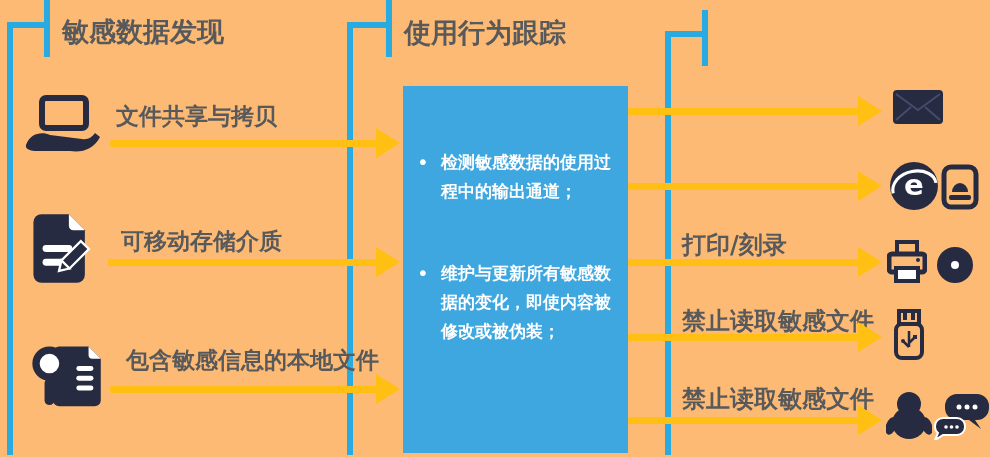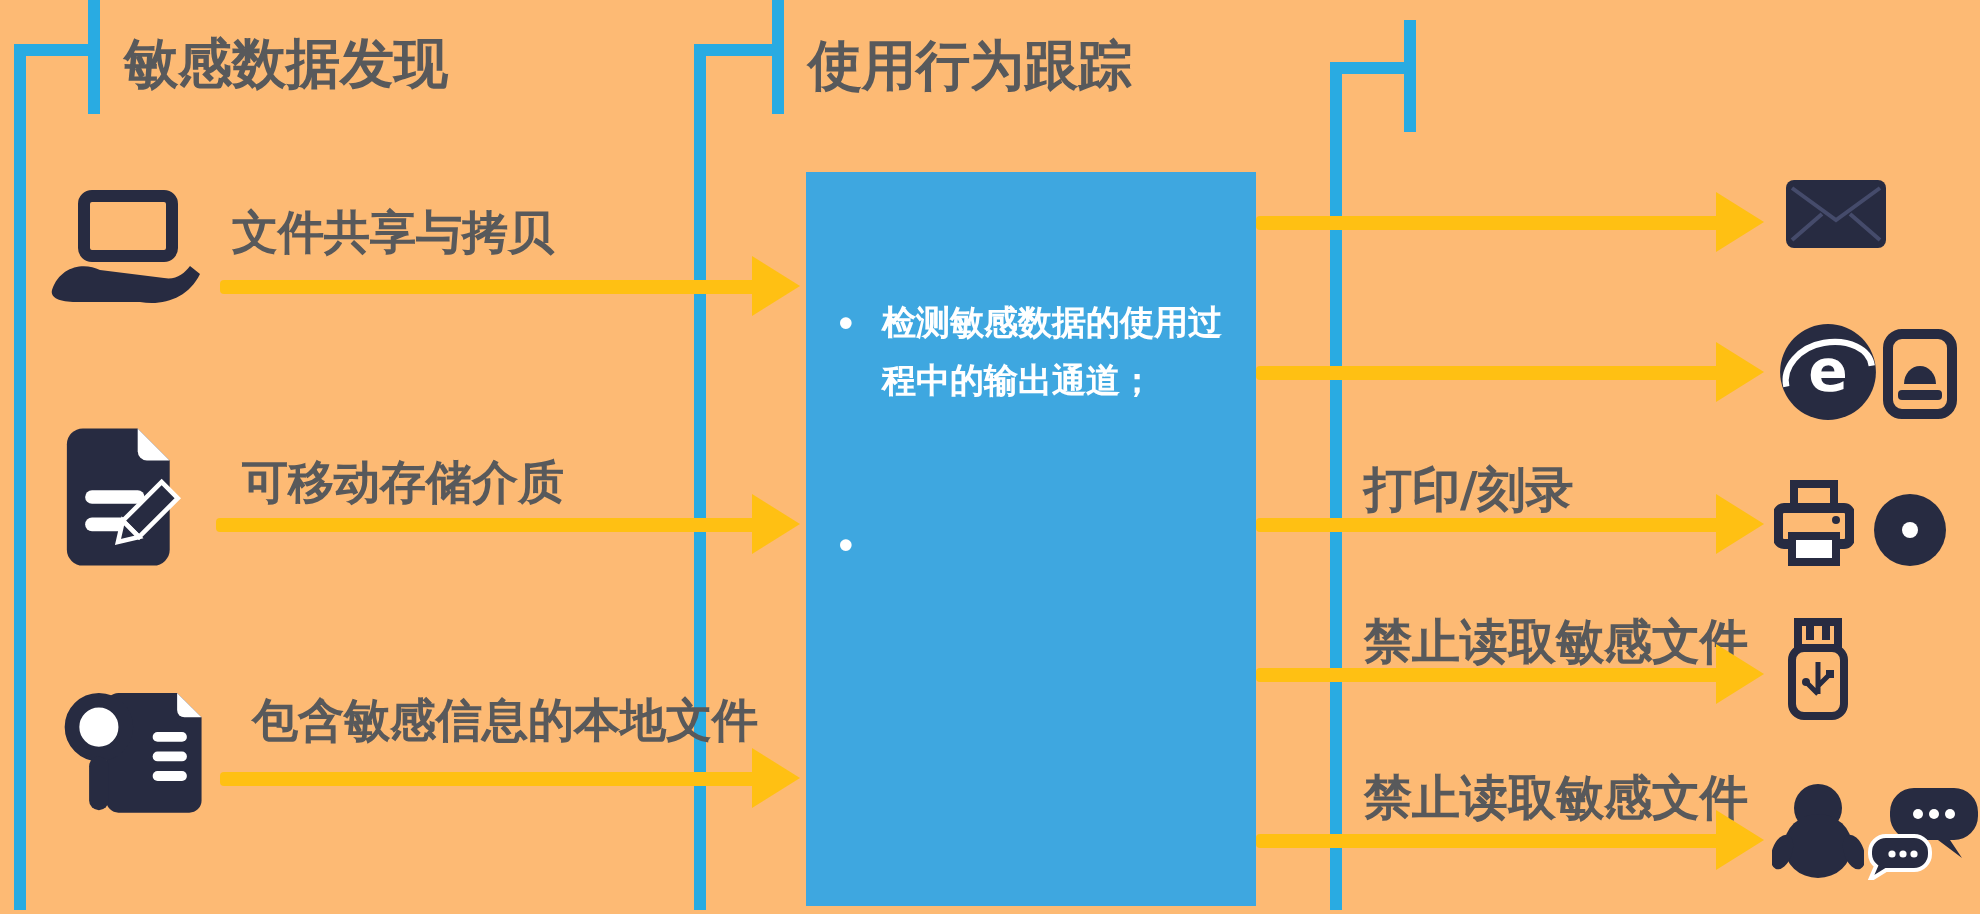--- a/index.html
+++ b/index.html
@@ -101,20 +101,21 @@
     <div class="head"></div>
   </div>
 
   <div class="panel">
     <div class="bullet">
       <span class="marker">•</span>
       <span class="btext">检测敏感数据的使用过程中的输出通道；</span>
     </div>
     <div class="bullet">
       <span class="marker">•</span>
+      <span class="btext">维护与更新所有敏感数据的变化，即使内容被修改或被伪装；</span>
     </div>
   </div>
 
   <div class="arrow" style="left:628px;top:111px;width:254px;">
     <div class="shaft"></div>
     <div class="head"></div>
   </div>
   <div class="icon" style="left:893px;top:90px;width:50px;height:34px;">
     <svg viewBox="0 0 50 34">
       <rect x="0" y="0" width="50" height="34" rx="4" fill="#272B41"></rect>

